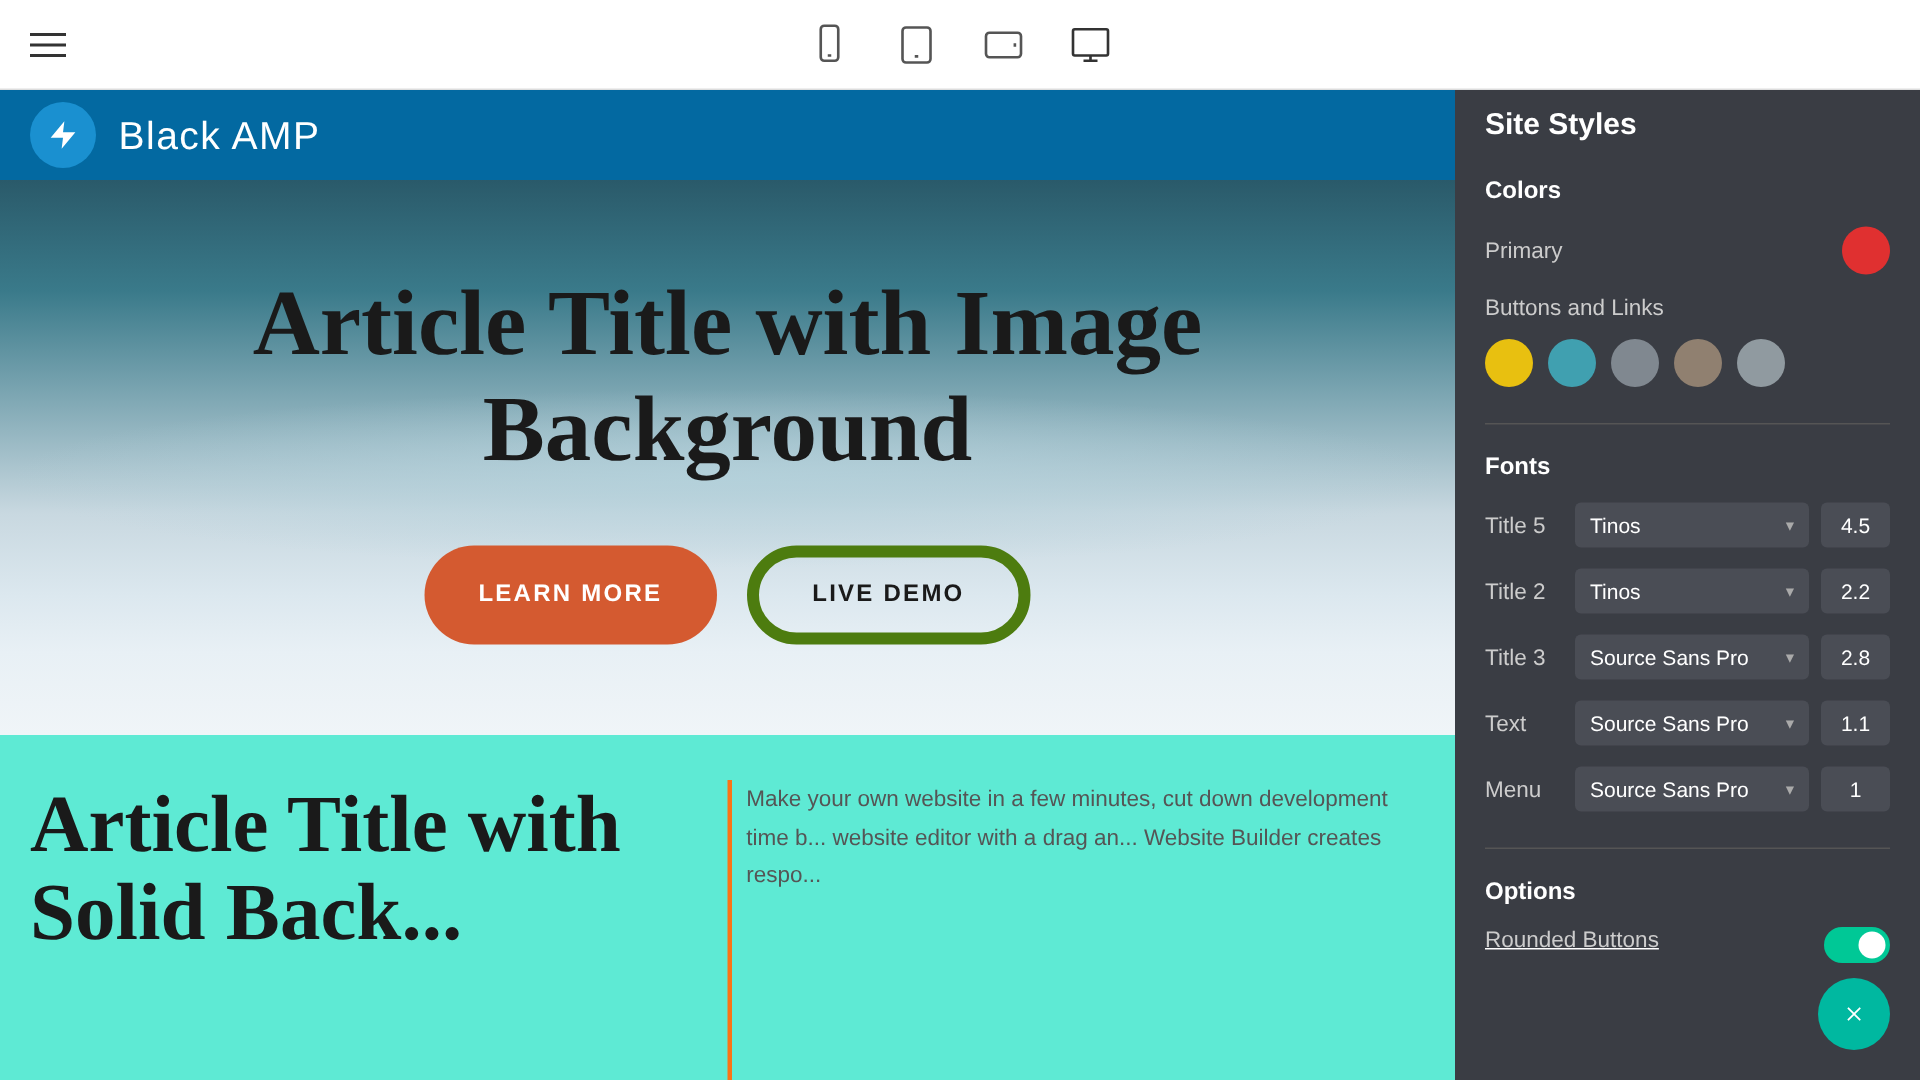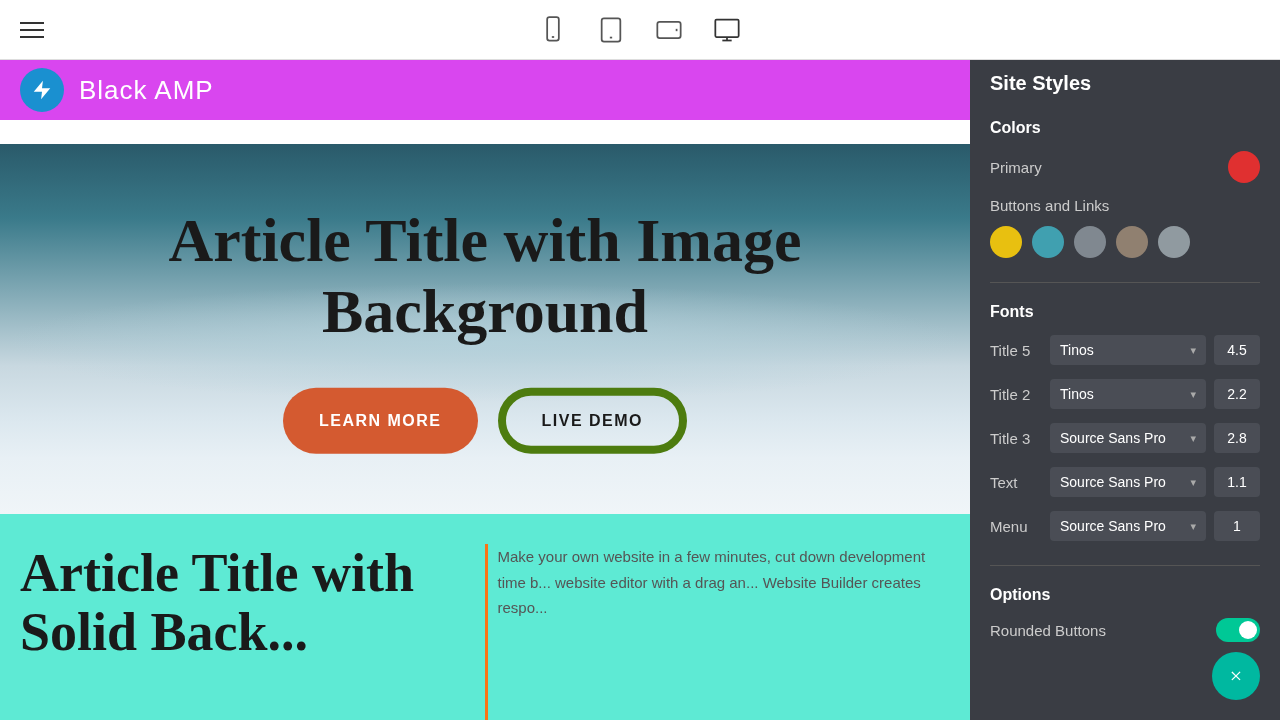--- a/index.html
+++ b/index.html
@@ -60,21 +60,21 @@
     
     .preview {
       flex: 1;
       overflow: hidden;
       display: flex;
       flex-direction: column;
     }
 
     
     .site-header {
-      background: #d946ef;
+      background: #0369a1;
       height: 60px;
       display: flex;
       align-items: center;
       padding: 0 20px;
       gap: 15px;
       flex-shrink: 0;
     }
     .site-logo-icon {
       width: 44px;
       height: 44px;
@@ -96,21 +96,20 @@
       font-family: 'Arial', sans-serif;
       letter-spacing: 1px;
     }
 
     
     .hero-section {
       position: relative;
       height: 370px;
       overflow: hidden;
       flex-shrink: 0;
-      margin-top: 24px;
     }
     .hero-bg {
       width: 100%;
       height: 100%;
       background: linear-gradient(
         to bottom,
         #2a5a6a 0%,
         #3a7a8a 20%,
         #c8d8e0 60%,
         #dce8ef 75%,
@@ -313,23 +312,24 @@
       border-radius: 4px;
       font-size: 14px;
       text-align: center;
       font-family: 'Arial', sans-serif;
     }
     .options-section {
       margin-bottom: 20px;
     }
     .option-row {
       display: flex;
-      align-items: center;
+      align-items: flex-start;
       justify-content: space-between;
       margin-bottom: 14px;
+      text-decoration: underline;
     }
     .option-label {
       font-size: 15px;
       color: #ccc;
       font-family: 'Arial', sans-serif;
     }
     .toggle {
       width: 44px;
       height: 24px;
       background: #00c896;

